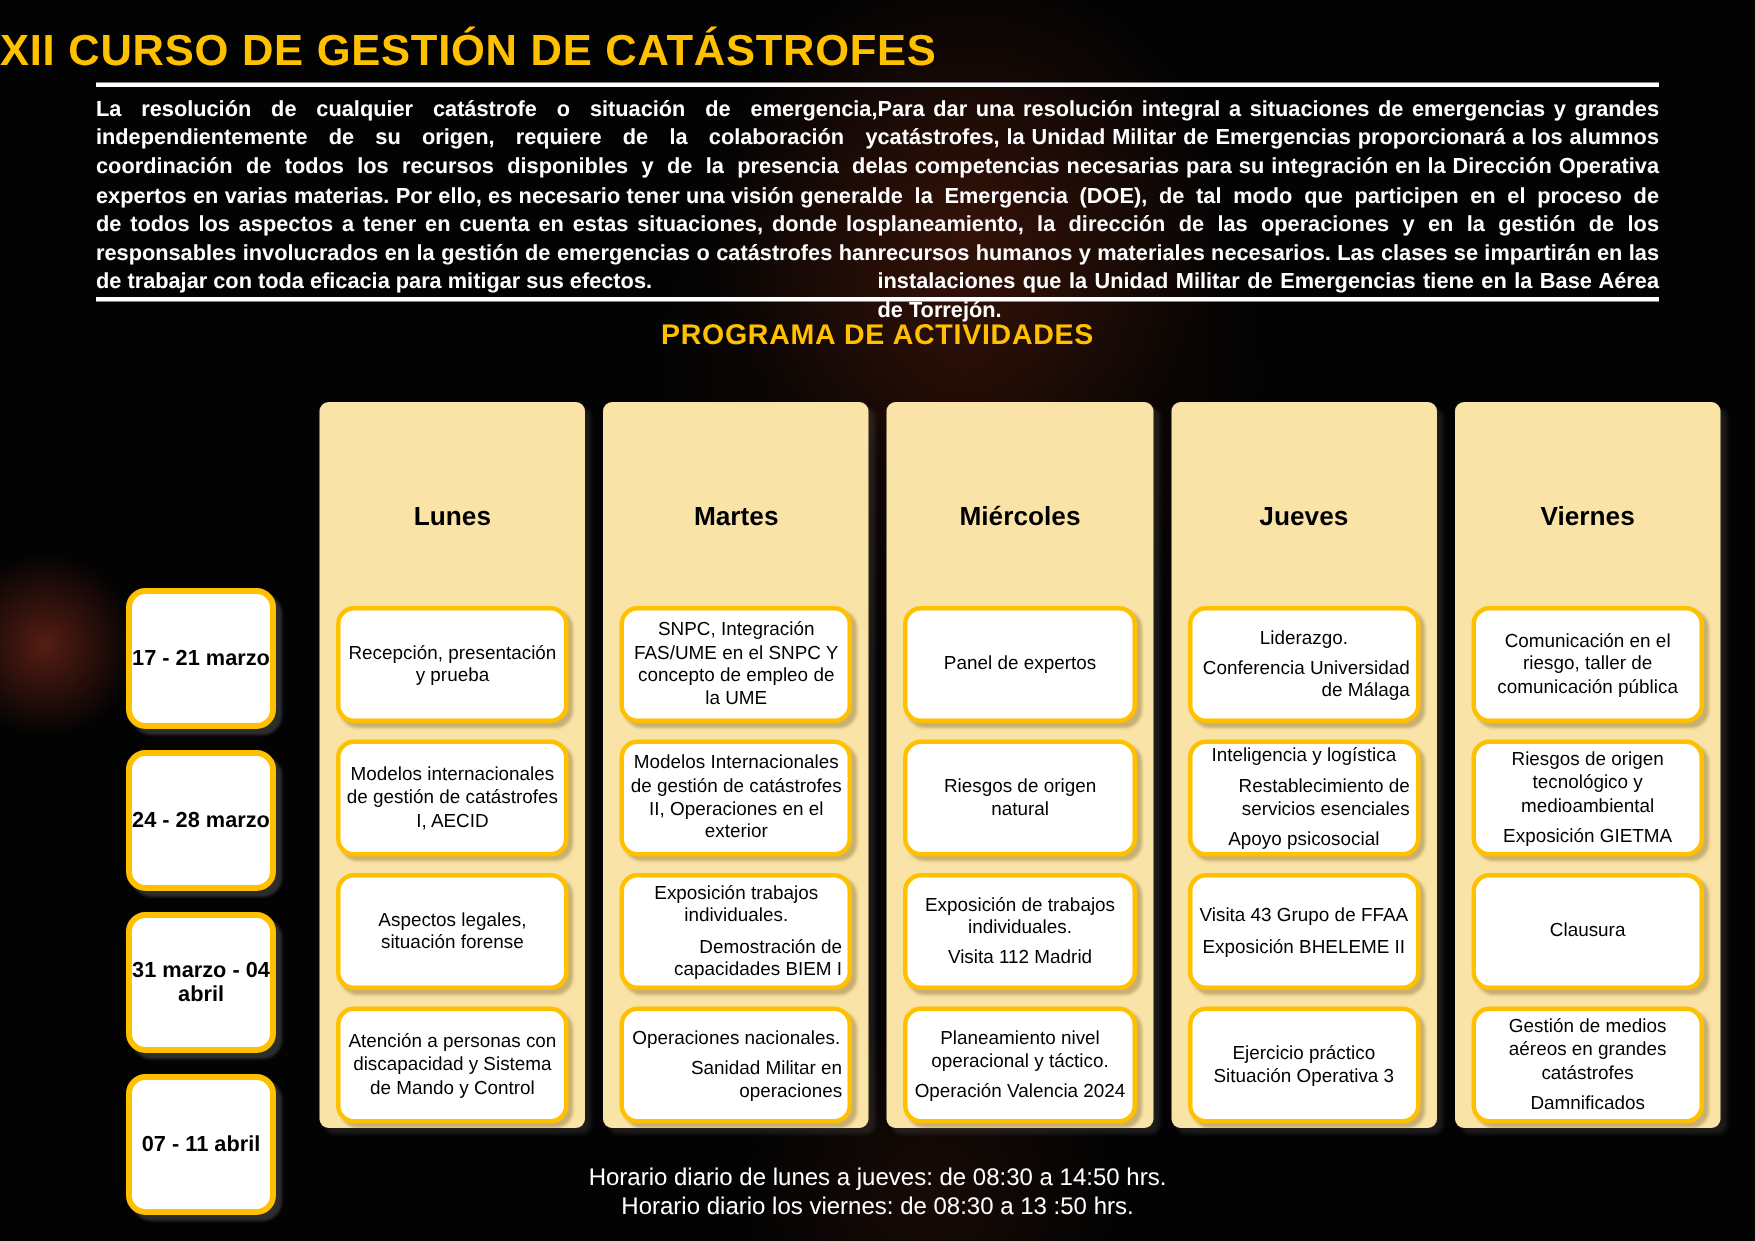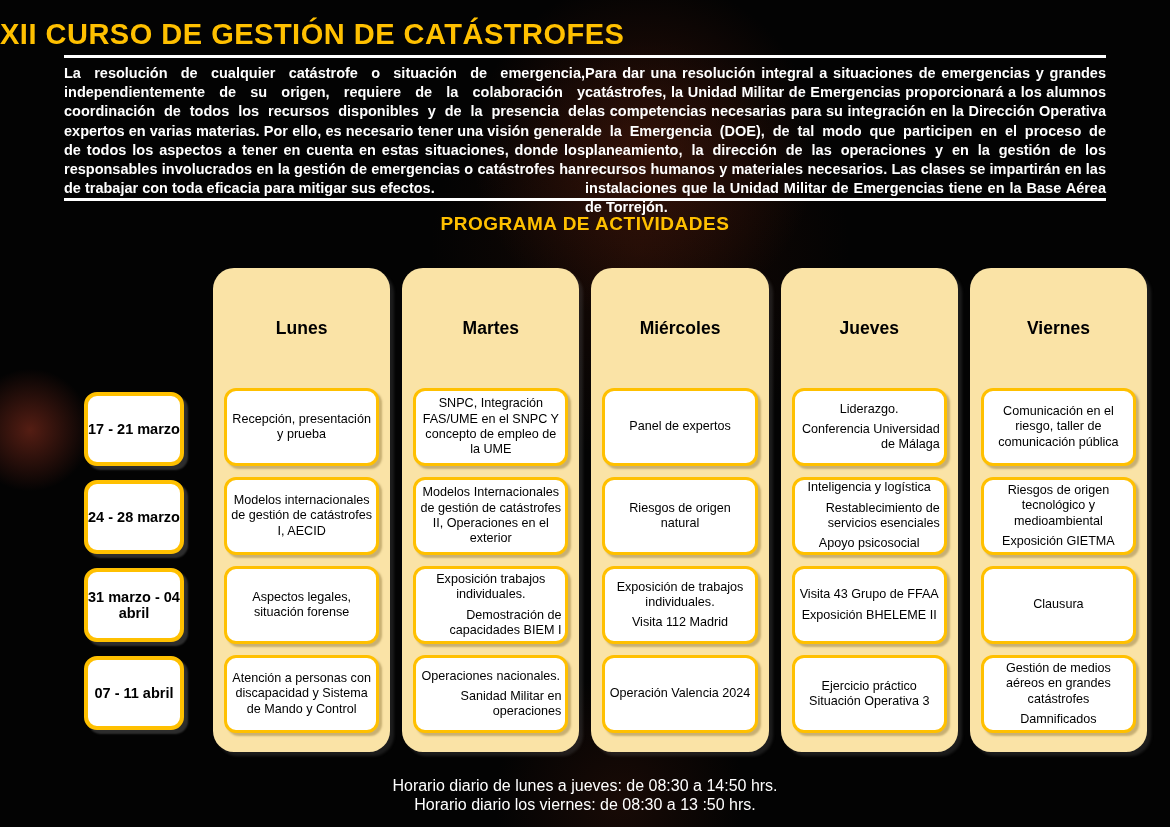--- a/index.html
+++ b/index.html
@@ -38,39 +38,39 @@
     position:absolute; top:213px; left:0; width:100%;
     text-align:center;
     font-size:19px; font-weight:bold; letter-spacing:0.5px;
     color:#FFC000;
   }
   .date-col {
     position:absolute; left:42px; top:268px; width:142px;
     padding-top:124px;
   }
   .date-box {
-    height:74px; margin-bottom:14px;
+    height:94px; margin-bottom:14px;
     background:#ffffff;
     border:4px solid #FFC000;
     border-radius:13px;
     box-shadow:4px 4px 2px rgba(125,125,125,0.35);
     display:flex; align-items:center; justify-content:center;
     font-size:14.5px; font-weight:bold; color:#000;
     text-align:center;
     margin-left:42px;
   }
   .days {
     position:absolute; left:213px; top:268px; width:934px; height:484px;
     display:flex; gap:12px;
   }
   .day-col {
     flex:1;
     background:#FAE3A6;
-    border-radius:21px;
-    padding:0 11px;
+    border-radius:6px;
+    padding:16px 11px;
     box-shadow:4px 4px 3px rgba(120,120,120,0.22);
   }
   .day-header {
     height:120px;
     display:flex; align-items:center; justify-content:center;
     font-size:17.5px; font-weight:bold; color:#000;
   }
   .cell {
     height:78px; margin-bottom:11px;
     background:#ffffff;
@@ -150,20 +150,21 @@
         <div class="para">Panel de expertos</div>
       </div>
     <div class="cell">
         <div class="para">Riesgos de origen natural</div>
       </div>
     <div class="cell">
         <div class="para">Exposición de trabajos individuales.</div>
         <div class="para">Visita 112 Madrid</div>
       </div>
     <div class="cell">
+        <div class="para">Planeamiento nivel operacional  y táctico.</div>
         <div class="para">Operación Valencia 2024</div>
       </div>
   </section>
   <section class="day-col">
     <div class="day-header">Jueves</div>
     <div class="cell">
         <div class="para">Liderazgo.</div>
         <div class="para">Conferencia Universidad de Málaga</div>
       </div>
     <div class="cell">

